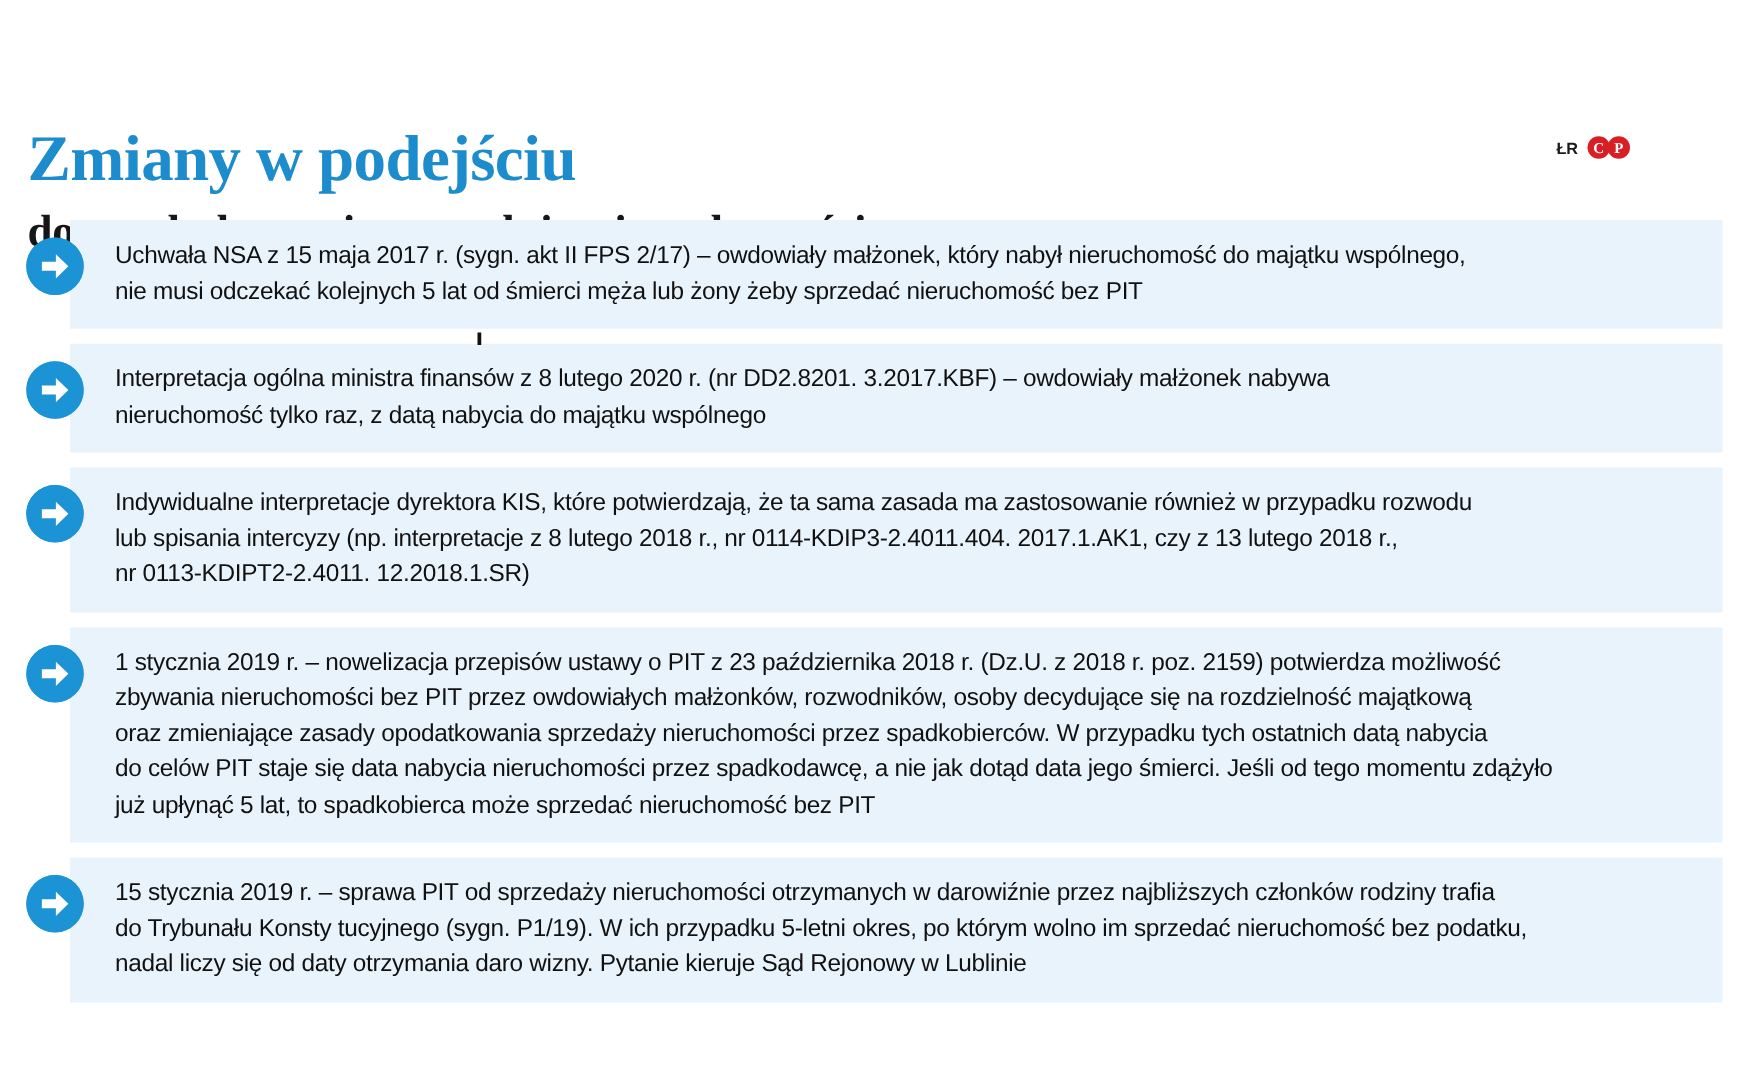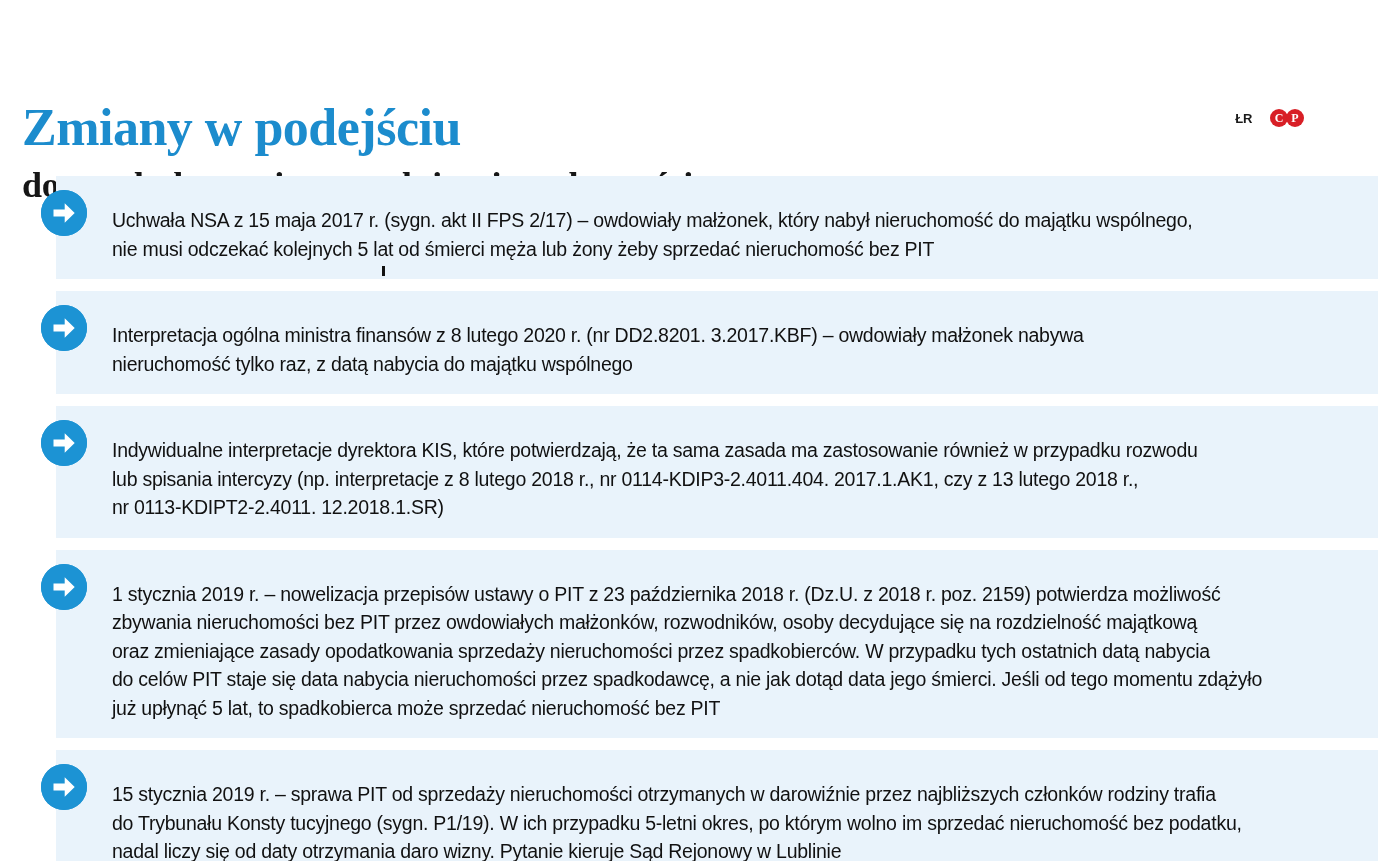--- a/index.html
+++ b/index.html
@@ -51,21 +51,21 @@
     white-space: nowrap;
   }
 
   
   .logo {
     position: absolute;
     right: 44px;
     top: 71px;
     display: flex;
     align-items: center;
-    gap: 18px;
+    gap: 8px;
   }
   .logo-word {
     font-family: "Liberation Sans", sans-serif;
     font-weight: 700;
     font-size: 13px;
     color: #1a1a1a;
     letter-spacing: -0.3px;
   }
   .logo-marks { display: flex; align-items: center; }
   .logo-mark {
@@ -98,22 +98,21 @@
     position: absolute;
     left: 56px;
     top: 0;
     right: 22px;
     bottom: 0;
     background: #e9f3fb;
   }
   .panel-inner {
     position: relative;
     min-height: 48px;
-    padding: 30px 30px 16px 92px;
-    margin-left: 20px;
+    padding: 14px 30px 16px 92px;
   }
   .arrow-icon {
     position: absolute;
     left: 21px;
     top: 14px;
     width: 46px;
     height: 46px;
     border-radius: 50%;
     background: #1c93d4;
     display: block;

